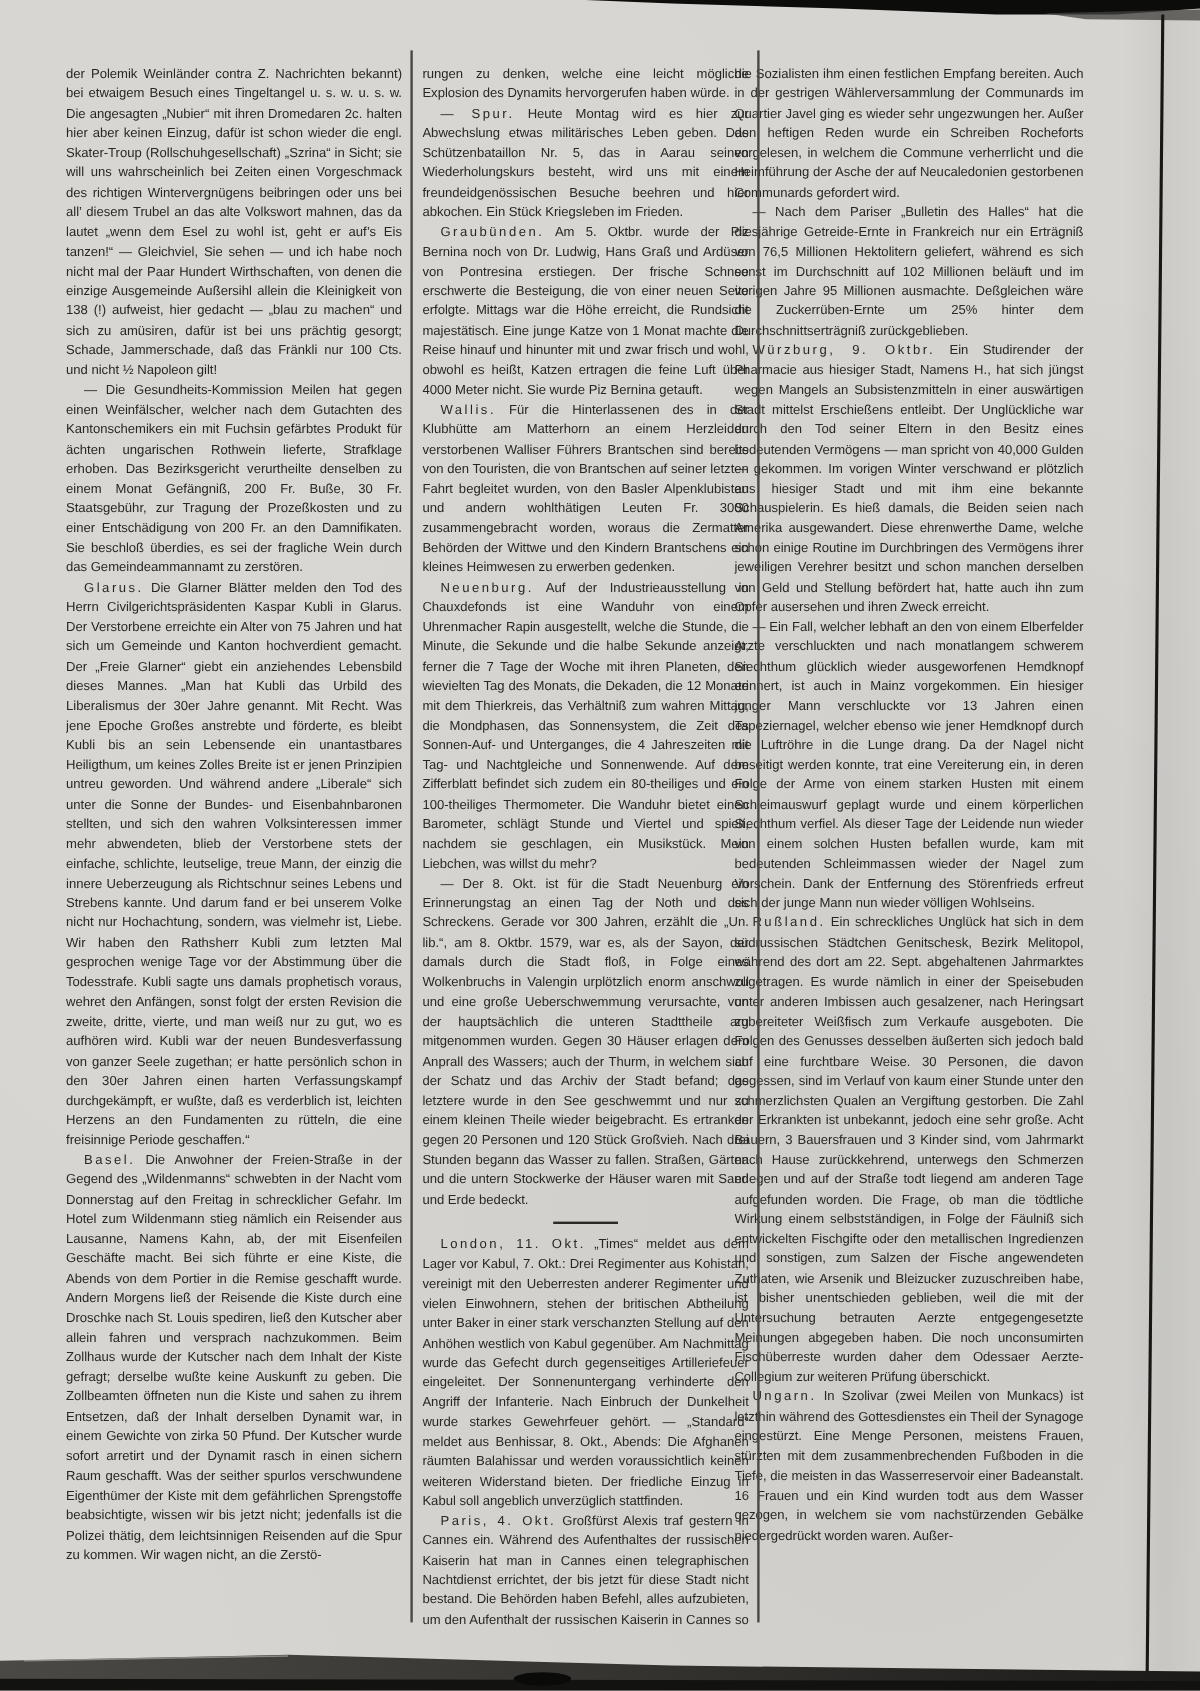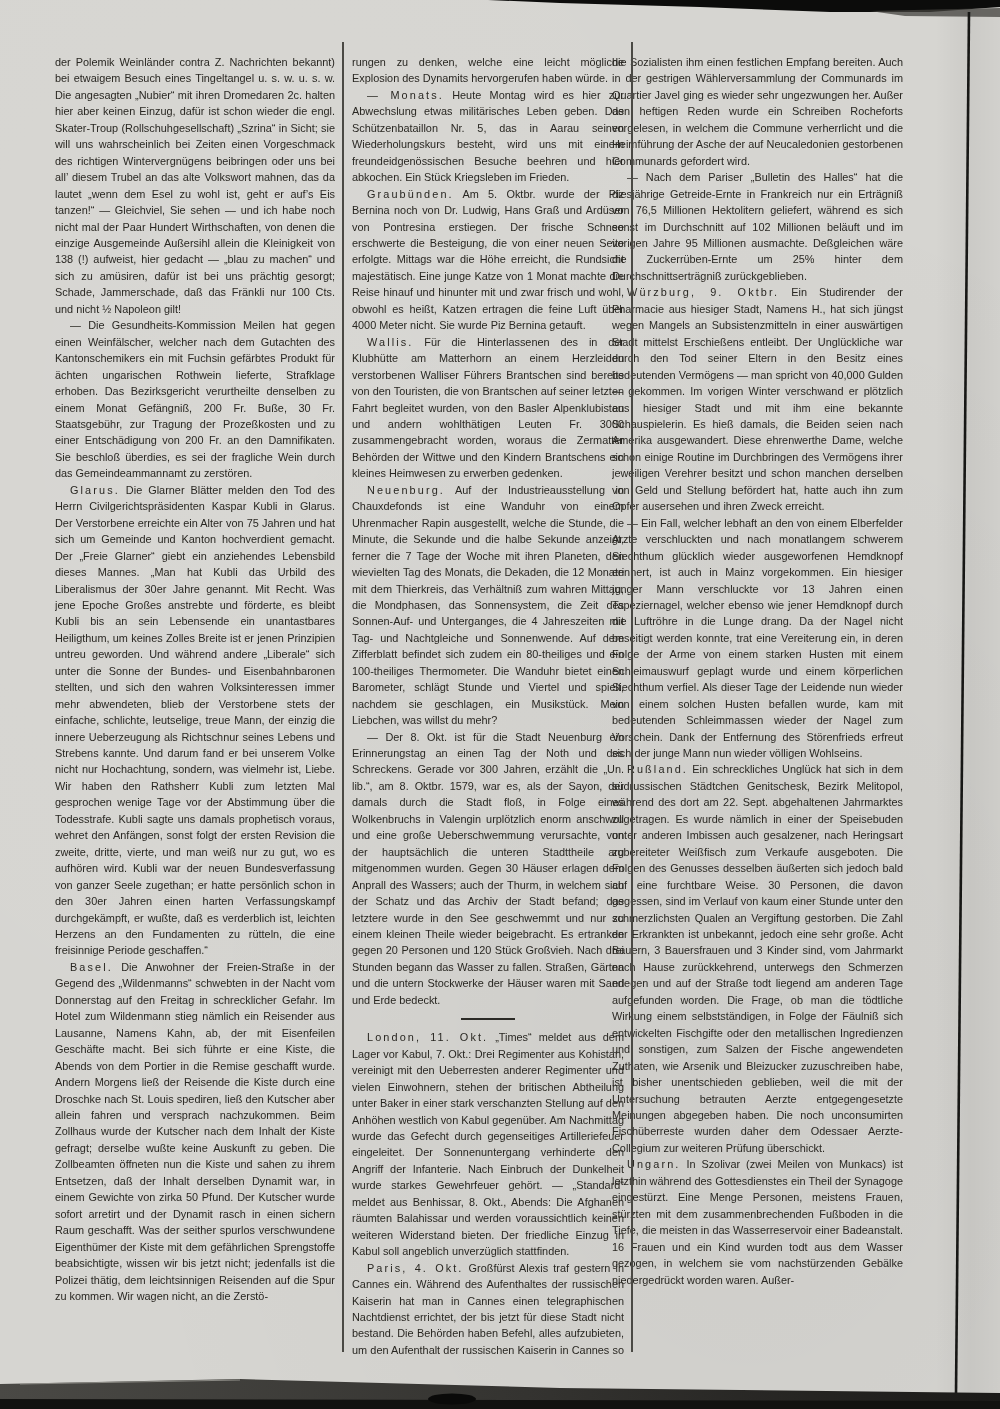--- a/index.html
+++ b/index.html
@@ -44,21 +44,21 @@
   <div class="right-shade"></div>
 
   <div id="col1" class="col">
       <p class="noindent">der Polemik Weinländer contra Z. Nachrichten bekannt) bei etwaigem Besuch eines Tingeltangel u. s. w. u. s. w. Die angesagten „Nubier“ mit ihren Dromedaren 2c. halten hier aber keinen Einzug, dafür ist schon wieder die engl. Skater-Troup (Rollschuhgesellschaft) „Szrina“ in Sicht; sie will uns wahrscheinlich bei Zeiten einen Vorgeschmack des richtigen Wintervergnügens beibringen oder uns bei all’ diesem Trubel an das alte Volkswort mahnen, das da lautet „wenn dem Esel zu wohl ist, geht er auf’s Eis tanzen!“ — Gleichviel, Sie sehen — und ich habe noch nicht mal der Paar Hundert Wirthschaften, von denen die einzige Ausgemeinde Außersihl allein die Kleinigkeit von 138 (!) aufweist, hier gedacht — „blau zu machen“ und sich zu amüsiren, dafür ist bei uns prächtig gesorgt; Schade, Jammerschade, daß das Fränkli nur 100 Cts. und nicht ½ Napoleon gilt!</p>
       <p>— Die Gesundheits-Kommission Meilen hat gegen einen Weinfälscher, welcher nach dem Gutachten des Kantonschemikers ein mit Fuchsin gefärbtes Produkt für ächten ungarischen Rothwein lieferte, Strafklage erhoben. Das Bezirksgericht verurtheilte denselben zu einem Monat Gefängniß, 200 Fr. Buße, 30 Fr. Staatsgebühr, zur Tragung der Prozeßkosten und zu einer Entschädigung von 200 Fr. an den Damnifikaten. Sie beschloß überdies, es sei der fragliche Wein durch das Gemeindeammannamt zu zerstören.</p>
       <p><span class="lead">Glarus.</span> Die Glarner Blätter melden den Tod des Herrn Civilgerichtspräsidenten Kaspar Kubli in Glarus. Der Verstorbene erreichte ein Alter von 75 Jahren und hat sich um Gemeinde und Kanton hochverdient gemacht. Der „Freie Glarner“ giebt ein anziehendes Lebensbild dieses Mannes. „Man hat Kubli das Urbild des Liberalismus der 30er Jahre genannt. Mit Recht. Was jene Epoche Großes anstrebte und förderte, es bleibt Kubli bis an sein Lebensende ein unantastbares Heiligthum, um keines Zolles Breite ist er jenen Prinzipien untreu geworden. Und während andere „Liberale“ sich unter die Sonne der Bundes- und Eisenbahnbaronen stellten, und sich den wahren Volksinteressen immer mehr abwendeten, blieb der Verstorbene stets der einfache, schlichte, leutselige, treue Mann, der einzig die innere Ueberzeugung als Richtschnur seines Lebens und Strebens kannte. Und darum fand er bei unserem Volke nicht nur Hochachtung, sondern, was vielmehr ist, Liebe. Wir haben den Rathsherr Kubli zum letzten Mal gesprochen wenige Tage vor der Abstimmung über die Todesstrafe. Kubli sagte uns damals prophetisch voraus, wehret den Anfängen, sonst folgt der ersten Revision die zweite, dritte, vierte, und man weiß nur zu gut, wo es aufhören wird. Kubli war der neuen Bundesverfassung von ganzer Seele zugethan; er hatte persönlich schon in den 30er Jahren einen harten Verfassungskampf durchgekämpft, er wußte, daß es verderblich ist, leichten Herzens an den Fundamenten zu rütteln, die eine freisinnige Periode geschaffen.“</p>
       <p><span class="lead">Basel.</span> Die Anwohner der Freien-Straße in der Gegend des „Wildenmanns“ schwebten in der Nacht vom Donnerstag auf den Freitag in schrecklicher Gefahr. Im Hotel zum Wildenmann stieg nämlich ein Reisender aus Lausanne, Namens Kahn, ab, der mit Eisenfeilen Geschäfte macht. Bei sich führte er eine Kiste, die Abends von dem Portier in die Remise geschafft wurde. Andern Morgens ließ der Reisende die Kiste durch eine Droschke nach St. Louis spediren, ließ den Kutscher aber allein fahren und versprach nachzukommen. Beim Zollhaus wurde der Kutscher nach dem Inhalt der Kiste gefragt; derselbe wußte keine Auskunft zu geben. Die Zollbeamten öffneten nun die Kiste und sahen zu ihrem Entsetzen, daß der Inhalt derselben Dynamit war, in einem Gewichte von zirka 50 Pfund. Der Kutscher wurde sofort arretirt und der Dynamit rasch in einen sichern Raum geschafft. Was der seither spurlos verschwundene Eigenthümer der Kiste mit dem gefährlichen Sprengstoffe beabsichtigte, wissen wir bis jetzt nicht; jedenfalls ist die Polizei thätig, dem leichtsinnigen Reisenden auf die Spur zu kommen. Wir wagen nicht, an die Zerstö-</p>
     </div>
   <div id="col2" class="col">
       <p class="noindent">rungen zu denken, welche eine leicht mögliche Explosion des Dynamits hervorgerufen haben würde.</p>
-      <p><span class="lead">— Monats.</span> Heute Montag wird es hier zur Abwechslung etwas militärisches Leben geben. Das Schützenbataillon Nr. 5, das in Aarau seinen Wiederholungskurs besteht, wird uns mit einem freundeidgenössischen Besuche beehren und hier abkochen. Ein Stück Kriegsleben im Frieden.</p>
+      <p><span class="lead">— Spur.</span> Heute Montag wird es hier zur Abwechslung etwas militärisches Leben geben. Das Schützenbataillon Nr. 5, das in Aarau seinen Wiederholungskurs besteht, wird uns mit einem freundeidgenössischen Besuche beehren und hier abkochen. Ein Stück Kriegsleben im Frieden.</p>
       <p><span class="lead">Graubünden.</span> Am 5. Oktbr. wurde der Piz Bernina noch von Dr. Ludwig, Hans Graß und Ardüser von Pontresina erstiegen. Der frische Schnee erschwerte die Besteigung, die von einer neuen Seite erfolgte. Mittags war die Höhe erreicht, die Rundsicht majestätisch. Eine junge Katze von 1 Monat machte die Reise hinauf und hinunter mit und zwar frisch und wohl, obwohl es heißt, Katzen ertragen die feine Luft über 4000 Meter nicht. Sie wurde Piz Bernina getauft.</p>
       <p><span class="lead">Wallis.</span> Für die Hinterlassenen des in der Klubhütte am Matterhorn an einem Herzleiden verstorbenen Walliser Führers Brantschen sind bereits von den Touristen, die von Brantschen auf seiner letzten Fahrt begleitet wurden, von den Basler Alpenklubisten und andern wohlthätigen Leuten Fr. 3000 zusammengebracht worden, woraus die Zermatter Behörden der Wittwe und den Kindern Brantschens ein kleines Heimwesen zu erwerben gedenken.</p>
       <p><span class="lead">Neuenburg.</span> Auf der Industrieausstellung in Chauxdefonds ist eine Wanduhr von einem Uhrenmacher Rapin ausgestellt, welche die Stunde, die Minute, die Sekunde und die halbe Sekunde anzeigt, ferner die 7 Tage der Woche mit ihren Planeten, den wievielten Tag des Monats, die Dekaden, die 12 Monate mit dem Thierkreis, das Verhältniß zum wahren Mittag, die Mondphasen, das Sonnensystem, die Zeit des Sonnen-Auf- und Unterganges, die 4 Jahreszeiten mit Tag- und Nachtgleiche und Sonnenwende. Auf dem Zifferblatt befindet sich zudem ein 80-theiliges und ein 100-theiliges Thermometer. Die Wanduhr bietet einen Barometer, schlägt Stunde und Viertel und spielt, nachdem sie geschlagen, ein Musikstück. Mein Liebchen, was willst du mehr?</p>
       <p>— Der 8. Okt. ist für die Stadt Neuenburg ein Erinnerungstag an einen Tag der Noth und des Schreckens. Gerade vor 300 Jahren, erzählt die „Un. lib.“, am 8. Oktbr. 1579, war es, als der Sayon, der damals durch die Stadt floß, in Folge eines Wolkenbruchs in Valengin urplötzlich enorm anschwoll und eine große Ueberschwemmung verursachte, von der hauptsächlich die unteren Stadttheile arg mitgenommen wurden. Gegen 30 Häuser erlagen dem Anprall des Wassers; auch der Thurm, in welchem sich der Schatz und das Archiv der Stadt befand; das letztere wurde in den See geschwemmt und nur zu einem kleinen Theile wieder beigebracht. Es ertranken gegen 20 Personen und 120 Stück Großvieh. Nach drei Stunden begann das Wasser zu fallen. Straßen, Gärten und die untern Stockwerke der Häuser waren mit Sand und Erde bedeckt.</p>
       <div class="col-separator"></div>
       <p><span class="lead">London, 11. Okt.</span> „Times“ meldet aus dem Lager vor Kabul, 7. Okt.: Drei Regimenter aus Kohistan, vereinigt mit den Ueberresten anderer Regimenter und vielen Einwohnern, stehen der britischen Abtheilung unter Baker in einer stark verschanzten Stellung auf den Anhöhen westlich von Kabul gegenüber. Am Nachmittag wurde das Gefecht durch gegenseitiges Artilleriefeuer eingeleitet. Der Sonnenuntergang verhinderte den Angriff der Infanterie. Nach Einbruch der Dunkelheit wurde starkes Gewehrfeuer gehört. — „Standard“ meldet aus Benhissar, 8. Okt., Abends: Die Afghanen räumten Balahissar und werden voraussichtlich keinen weiteren Widerstand bieten. Der friedliche Einzug in Kabul soll angeblich unverzüglich stattfinden.</p>
       <p><span class="lead">Paris, 4. Okt.</span> Großfürst Alexis traf gestern in Cannes ein. Während des Aufenthaltes der russischen Kaiserin hat man in Cannes einen telegraphischen Nachtdienst errichtet, der bis jetzt für diese Stadt nicht bestand. Die Behörden haben Befehl, alles aufzubieten, um den Aufenthalt der russischen Kaiserin in Cannes so angenehm wie möglich zu machen.</p>
       <p>— Blanqui bald morgen in Lyon ein, wo</p>
     </div>
   <div id="col3" class="col">

